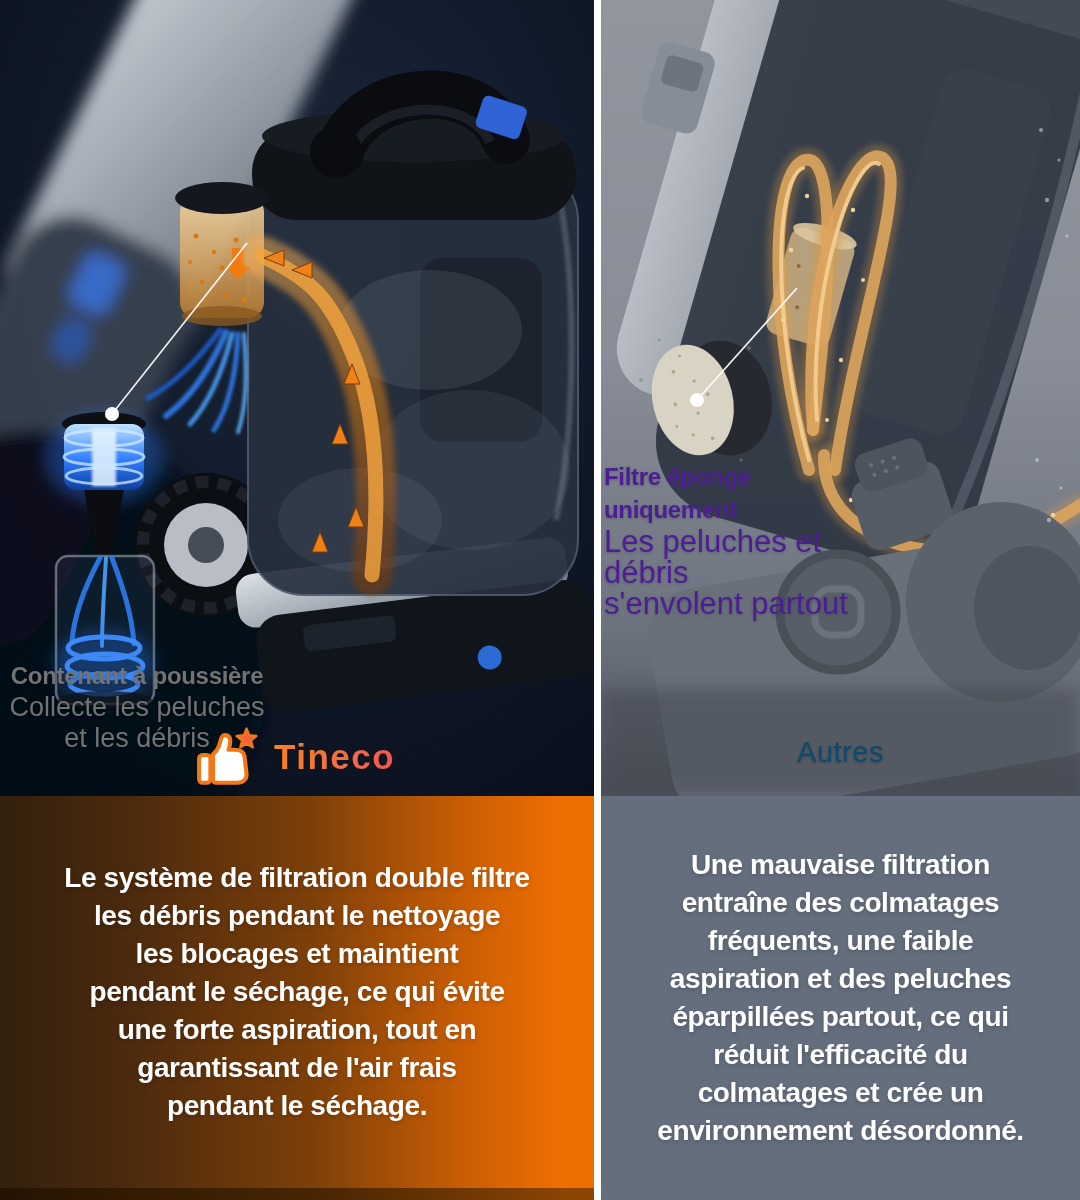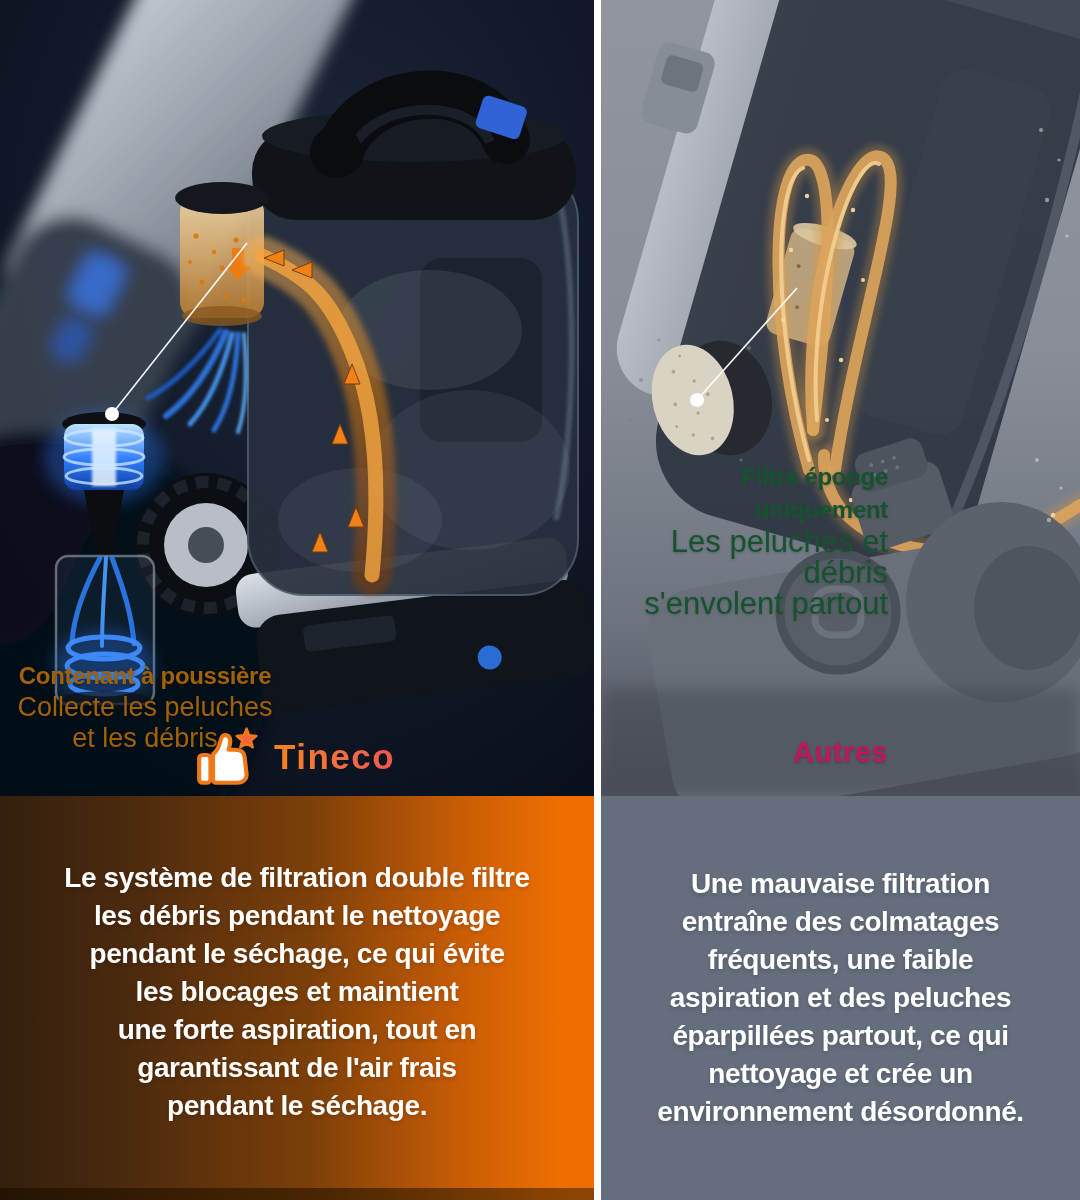--- a/index.html
+++ b/index.html
@@ -12,47 +12,47 @@
   
   .photo { display:block; }
   .photo-left  { position:absolute; left:0;   top:0; width:594px; height:796px; }
   .photo-right { position:absolute; left:601px; top:0; width:479px; height:796px; }
 
   
   .divider { position:absolute; left:594px; top:0; width:7px; height:1200px; background:#ffffff; }
 
   
   .callout-left {
-    position:absolute; left:16px; top:660px; width:258px; text-align:center;
-    color:#a16207; text-shadow:0 1px 3px rgba(0,0,0,0.35);
+    position:absolute; left:8px; top:660px; width:258px; text-align:center;
+    color:#737373; text-shadow:0 1px 3px rgba(0,0,0,0.35);
   }
   .callout-left .co-title { font-size:24px; font-weight:bold; line-height:32px; letter-spacing:-0.3px; }
   .callout-left .co-line  { font-size:27px; font-weight:normal; line-height:31px; }
 
   .brand-lockup { position:absolute; left:196px; top:726px; display:flex; align-items:center; gap:12px; }
   .brand-text {
     font-size:35px; font-weight:bold; letter-spacing:1.5px; color:#f5831f;
   }
   @supports (-webkit-background-clip: text) {
     .brand-text {
       background:linear-gradient(90deg,#f5831f 0%,#f3674a 70%,#f2564d 100%);
       -webkit-background-clip:text; background-clip:text; color:transparent;
     }
   }
 
   .callout-right {
-    position:absolute; left:604px; top:460px; width:284px; text-align:right;
-    color:#14532d; text-shadow:0 1px 3px rgba(60,65,75,0.45);
+    position:absolute; left:604px; top:460px; width:284px; text-align:left;
+    color:#4c1d95; text-shadow:0 1px 3px rgba(60,65,75,0.45);
   }
   .callout-right .co-title { font-size:24px; font-weight:bold; line-height:33px; letter-spacing:-0.3px; }
   .callout-right .co-line  { font-size:31px; font-weight:normal; line-height:31px; }
 
   .autres-title {
     position:absolute; left:601px; top:736px; width:479px; text-align:center;
-    color:#be185d; font-size:29px; font-weight:bold; letter-spacing:0.5px;
+    color:#0c4a6e; font-size:29px; font-weight:normal; letter-spacing:0.5px;
     text-shadow:0 1px 3px rgba(0,0,0,0.25);
   }
 
   
   .caption-left {
     position:absolute; left:0; top:796px; width:594px; height:392px;
     background:linear-gradient(90deg,#33200d 0%,#4c2a0e 22%,#7c3f09 52%,#c express 0%);
     background:linear-gradient(90deg,#33200d 0%,#4c2a0e 22%,#7c3f09 52%,#c95d05 78%,#ee6e02 94%);
     display:flex; flex-direction:column; justify-content:center;
   }
@@ -366,32 +366,33 @@
     <div class="co-title">Filtre éponge uniquement</div>
     <div class="co-line">Les peluches et débris</div>
     <div class="co-line">s'envolent partout</div>
   </div>
 
   <div class="autres-title">Autres</div>
 
   <div class="caption-left">
     <div class="cap-line">Le système de filtration double filtre</div>
     <div class="cap-line">les débris pendant le nettoyage</div>
+    <div class="cap-line">les blocages et maintient</div>
     <div class="cap-line">pendant le séchage, ce qui évite</div>
-    <div class="cap-line">les blocages et maintient</div>
     <div class="cap-line">une forte aspiration, tout en</div>
     <div class="cap-line">garantissant de l'air frais</div>
     <div class="cap-line">pendant le séchage.</div>
   </div>
 
   <div class="caption-right">
     <div class="cap-line">Une mauvaise filtration</div>
     <div class="cap-line">entraîne des colmatages</div>
     <div class="cap-line">fréquents, une faible</div>
     <div class="cap-line">aspiration et des peluches</div>
     <div class="cap-line">éparpillées partout, ce qui</div>
-    <div class="cap-line">nettoyage et crée un</div>
+    <div class="cap-line">réduit l'efficacité du</div>
+    <div class="cap-line">colmatages et crée un</div>
     <div class="cap-line">environnement désordonné.</div>
   </div>
 
   <div class="footer-strip-left"></div>
 
 </div>
 
 </body></html>

